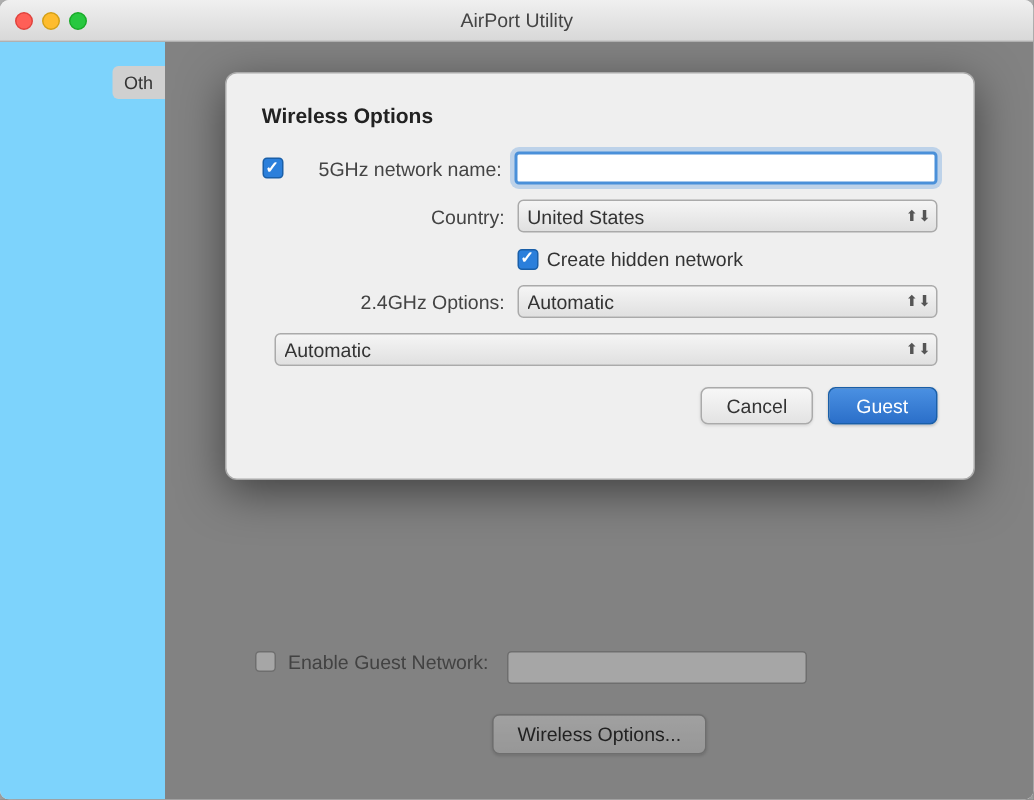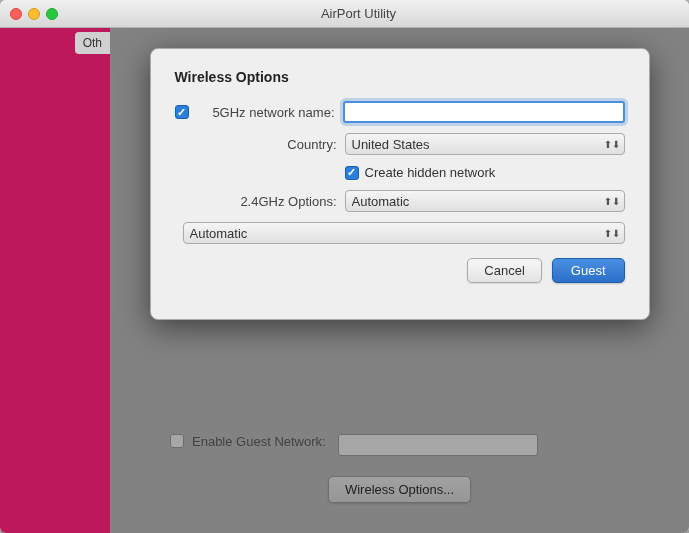--- a/index.html
+++ b/index.html
@@ -51,39 +51,38 @@
     .tl-min   { background: #febc2e; border: 1px solid #d4a017; }
     .tl-max   { background: #28c840; border: 1px solid #1aab29; }
 
     .titlebar-title {
       position: absolute;
       left: 50%;
       transform: translateX(-50%);
       font-size: 13px;
       color: #444;
       font-weight: 500;
-      margin-left: 14px;
     }
 
     
     .content {
       display: flex;
       flex: 1;
       overflow: hidden;
     }
 
     
     .sidebar {
       width: 110px;
-      background: #be185d;
+      background: #7dd3fc;
       height: 100%;
       display: flex;
       flex-direction: column;
       align-items: flex-end;
-      padding-top: 4px;
+      padding-top: 16px;
     }
 
     .sidebar-tab {
       background: #d0d0d0;
       border-radius: 4px 0 0 4px;
       padding: 4px 8px;
       font-size: 12px;
       color: #333;
       margin-bottom: 4px;
     }

